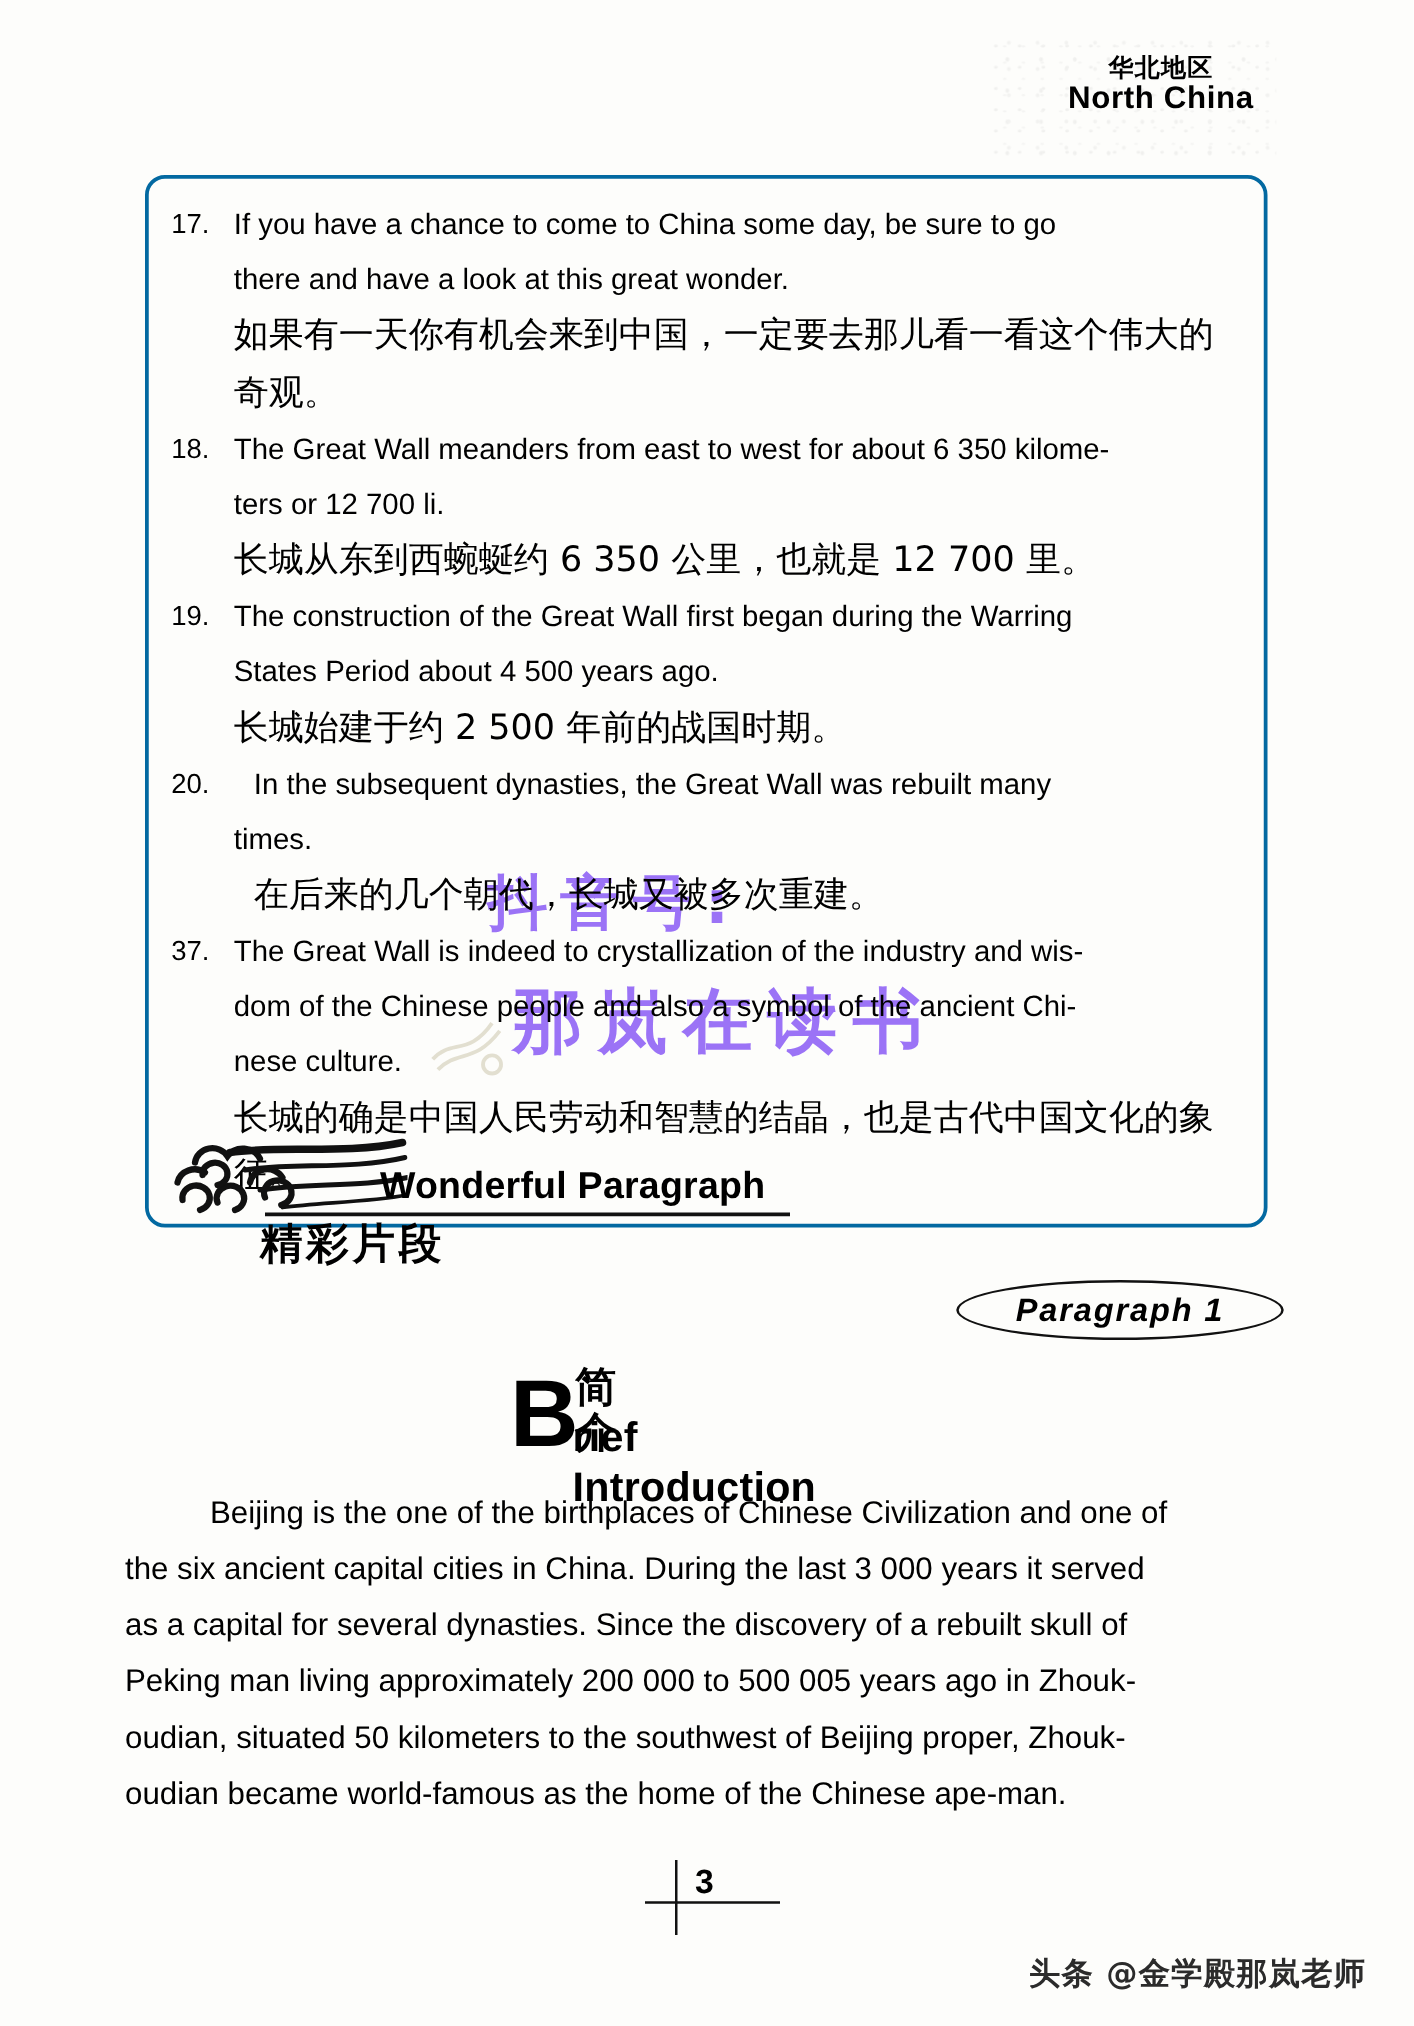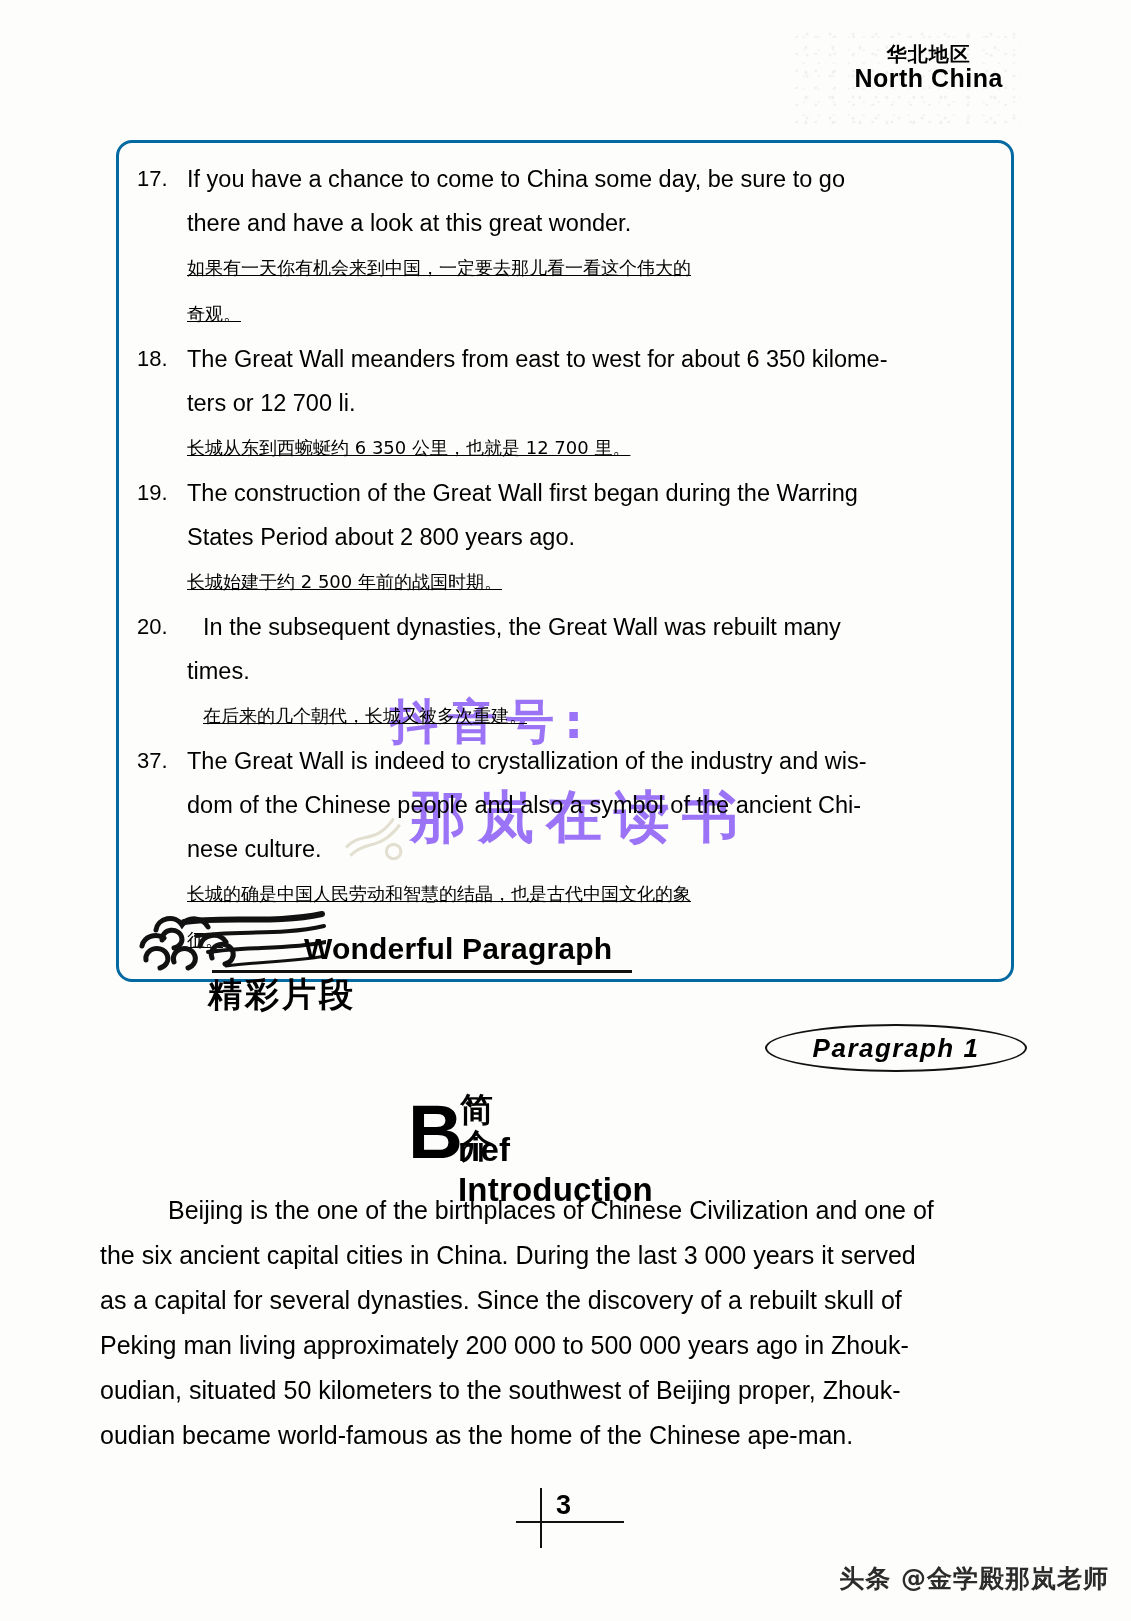--- a/index.html
+++ b/index.html
@@ -90,24 +90,23 @@
     line-height: 44px;
     white-space: nowrap;
   }
   .ln.just {
     display: flex;
     justify-content: space-between;
   }
   .ln.just > span { display: inline-block; }
   .ln-cn {
     font-family: "DejaVu Sans", sans-serif;
-    font-size: 18px;
+    font-size: 28px;
     line-height: 46px;
     white-space: nowrap;
-    text-decoration: underline;
   }
   .indent { padding-left: 16px; }
 
   
   .watermark {
     position: absolute;
     left: 330px;
     top: 690px;
     width: 620px;
     height: 190px;
@@ -289,21 +288,21 @@
   }
   .page-mark .num {
     position: absolute;
     left: 40px;
     top: 2px;
     font-size: 27px;
     font-weight: 700;
   }
   .credit {
     position: absolute;
-    right: 22px;
+    right: 38px;
     bottom: 26px;
     font-size: 25px;
     font-weight: 700;
     color: #2b2b2b;
     font-family: "DejaVu Sans", sans-serif;
     letter-spacing: 1px;
   }
 </style>
 </head>
 <body>
@@ -348,21 +347,21 @@
         <div class="ln-cn">长城从东到西蜿蜒约 6 350 公里，也就是 12 700 里。</div>
       </div>
     </div>
 
     <div class="item">
       <div class="item-num">19.</div>
       <div class="item-body">
         <div class="ln just">
             <span>The construction of the Great Wall first began during the Warring</span>
           </div>
-        <div class="ln">States Period about 2 800 years ago.</div>
+        <div class="ln">States Period about 4 500 years ago.</div>
         <div class="ln-cn">长城始建于约 2 500 年前的战国时期。</div>
       </div>
     </div>
 
     <div class="item">
       <div class="item-num">20.</div>
       <div class="item-body">
         <div class="ln just indent">
             <span>In the subsequent dynasties, the Great Wall was rebuilt many</span>
           </div>
@@ -424,21 +423,21 @@
     <div class="body-line just first">
         <span>Beijing is the one of the birthplaces of Chinese Civilization and one of</span>
       </div>
     <div class="body-line just">
         <span>the six ancient capital cities in China.  During the last 3 000 years it served</span>
       </div>
     <div class="body-line just">
         <span>as a capital for several dynasties.  Since the discovery of a rebuilt skull of</span>
       </div>
     <div class="body-line just">
-        <span>Peking man living approximately 200 000 to 500 000 years ago in Zhouk-</span>
+        <span>Peking man living approximately 200 000 to 500 005 years ago in Zhouk-</span>
       </div>
     <div class="body-line just">
         <span>oudian, situated 50 kilometers to the southwest of Beijing proper, Zhouk-</span>
       </div>
     <div class="body-line">oudian became world-famous as the home of the Chinese ape-man.</div>
   </div>
 
   <div class="page-mark">
     <div class="vline"></div>
     <div class="hline"></div>

